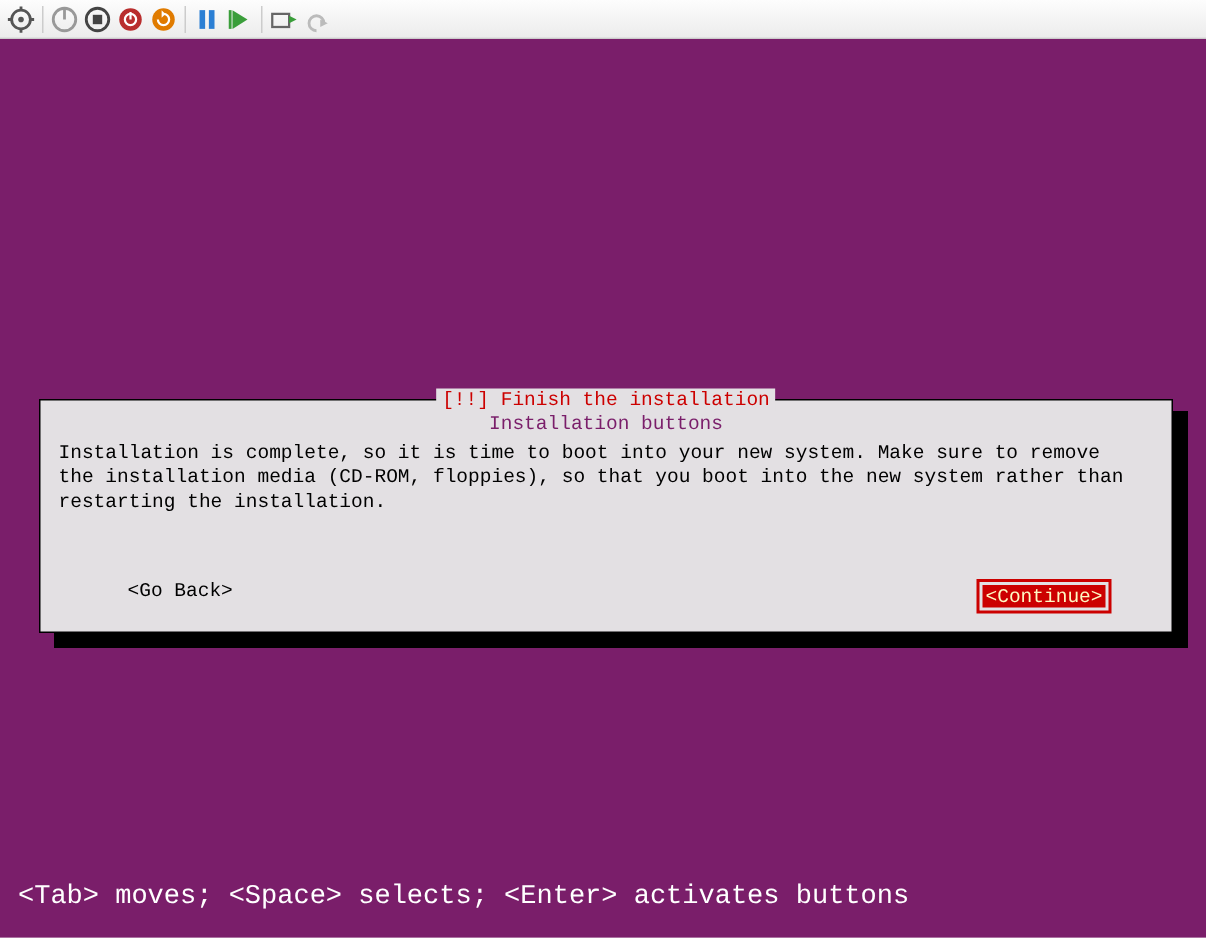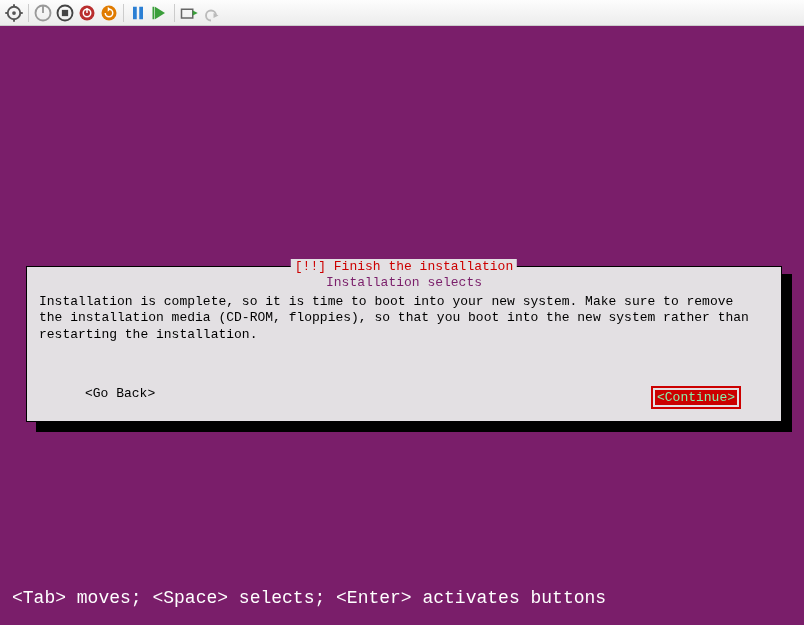--- a/index.html
+++ b/index.html
@@ -100,21 +100,21 @@
     .btn-goback {
       color: #000;
       white-space: pre;
     }
     .btn-continue-wrap {
       border: 2px solid #cc0000;
       padding: 2px;
     }
     .btn-continue {
       background: #cc0000;
-      color: #86efac;
+      color: #fef9c3;
       padding: 0 2px;
       white-space: pre;
     }
     .footer-help {
       position: absolute;
       bottom: 0;
       left: 0;
       color: #fff;
       white-space: pre;
       font-size: 18px;
@@ -191,21 +191,21 @@
   </div>
 </div>
 
 <div class="vm-area">
   <div class="console">
 
     <div class="dialog-shadow"></div>
 
     <div class="dialog-box">
       <div class="dialog-title"><span>[!!] Finish the installation</span></div>
-      <div class="dialog-subtitle">Installation selects</div>
+      <div class="dialog-subtitle">Installation buttons</div>
       <div class="dialog-body">Installation is complete, so it is time to boot into your new system. Make sure to remove the installation media (CD-ROM, floppies), so that you boot into the new system rather than restarting the installation.</div>
       <div class="dialog-buttons">
         <span class="btn-goback">&lt;Go Back&gt;</span>
         <span class="btn-continue-wrap">
           <span class="btn-continue">&lt;Continue&gt;</span>
         </span>
       </div>
     </div>
 
     <div class="footer-help">&lt;Tab&gt; moves; &lt;Space&gt; selects; &lt;Enter&gt; activates buttons</div>

